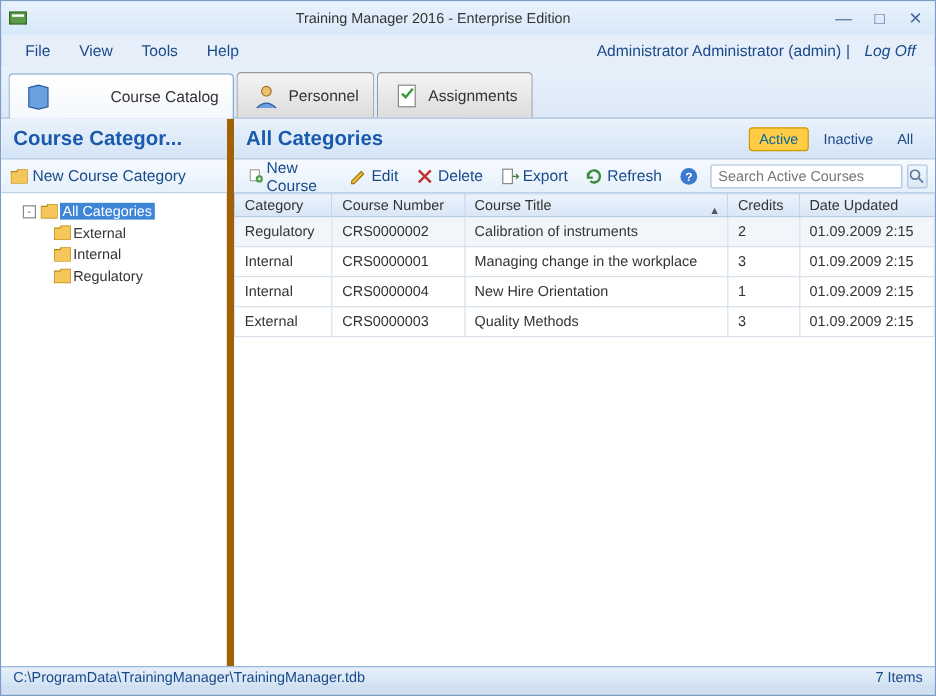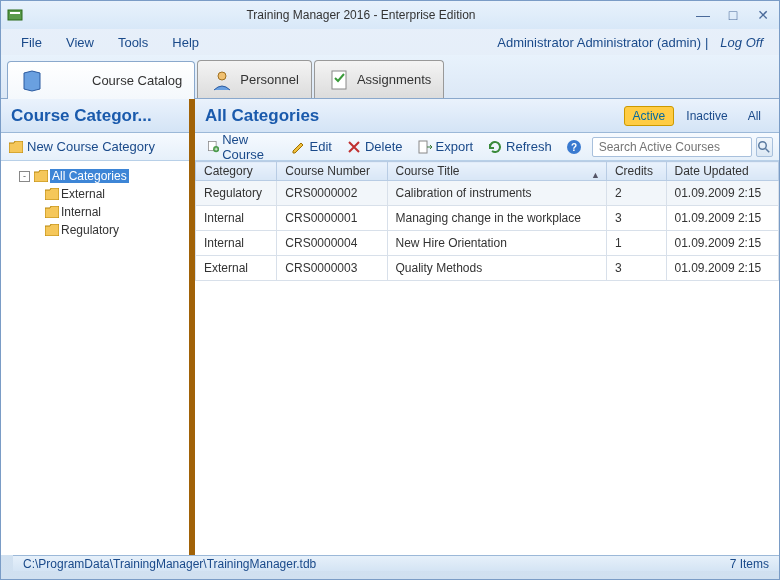--- a/index.html
+++ b/index.html
@@ -41,21 +41,21 @@
 .tbtn .ico{width:16px;height:16px;display:flex;align-items:center;justify-content:center;}
 .toolbar .spacer{flex:1;}
 .searchbox { width:160px; height:20px; border:1px solid #a8c0dc; background:#fff; font-size:12px; padding:0 6px; color:#888; border-radius:2px;}
 .searchbtn { width:22px; height:20px; border:1px solid #a8c0dc; background:linear-gradient(#f0f6fc,#dce8f4); margin-left:2px; display:flex;align-items:center;justify-content:center; cursor:pointer; border-radius:2px;}
 .grid { flex:1; overflow:auto; }
 table { width:100%; border-collapse:collapse; font-size:12px; }
 th { text-align:left; background:linear-gradient(#eaf2fc,#d8e6f6); border:1px solid #b8cce4; padding:2px 8px; color:#333; font-weight:normal; position:relative;}
 td { border:1px solid #d8e0ea; padding:5px 8px; color:#333; }
 tr.alt td { background:#f2f6fa; }
 .sortarrow { position:absolute; right:6px; top:8px; font-size:9px; color:#556;}
-.statusbar { height:16px; background:linear-gradient(#e6f0fa,#d4e4f4); border-top:1px solid #9bb8d8; display:flex; align-items:center; padding:0 10px; font-size:12px; color:#1a4a8a;margin-left:12px;}
+.statusbar { height:16px; background:linear-gradient(#e6f0fa,#d4e4f4); border-top:1px solid #9bb8d8; display:flex; align-items:center; padding:0 10px; font-size:12px; color:#1a4a8a;}
 .statusbar .spacer{flex:1;}
 </style>
 </head>
 <body>
 
 <div class="titlebar">
   <svg class="titlebar-icon" viewBox="0 0 16 16">
       <rect x="1" y="3" width="14" height="10" fill="#5a9a4a" stroke="#2a6a1a"></rect>
       <rect x="3" y="5" width="10" height="2" fill="#fff"></rect>
     </svg>

